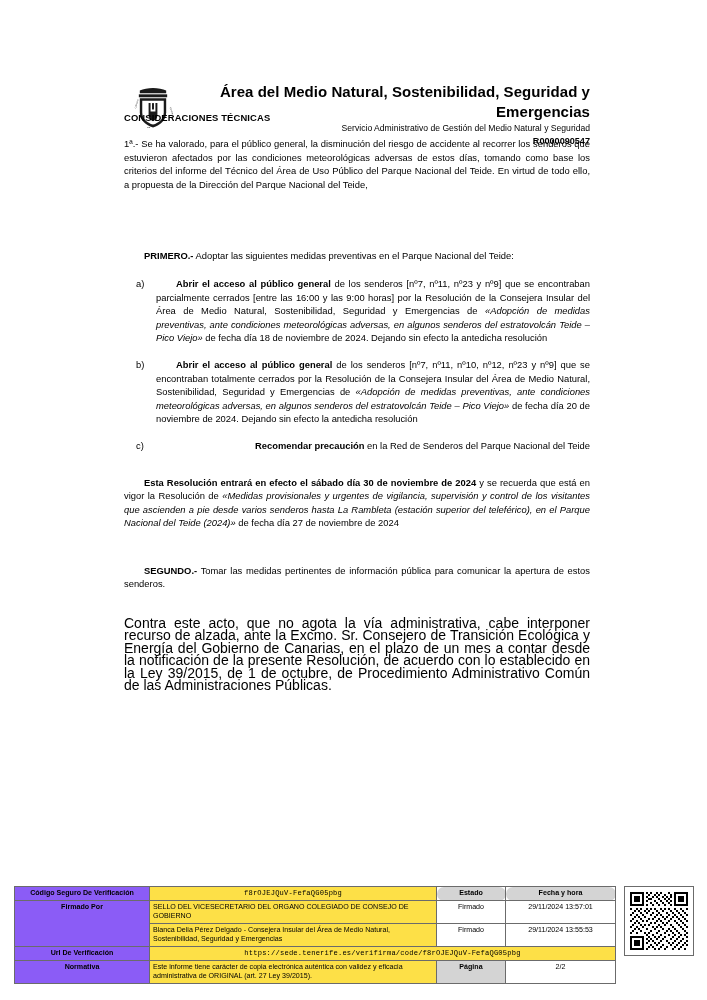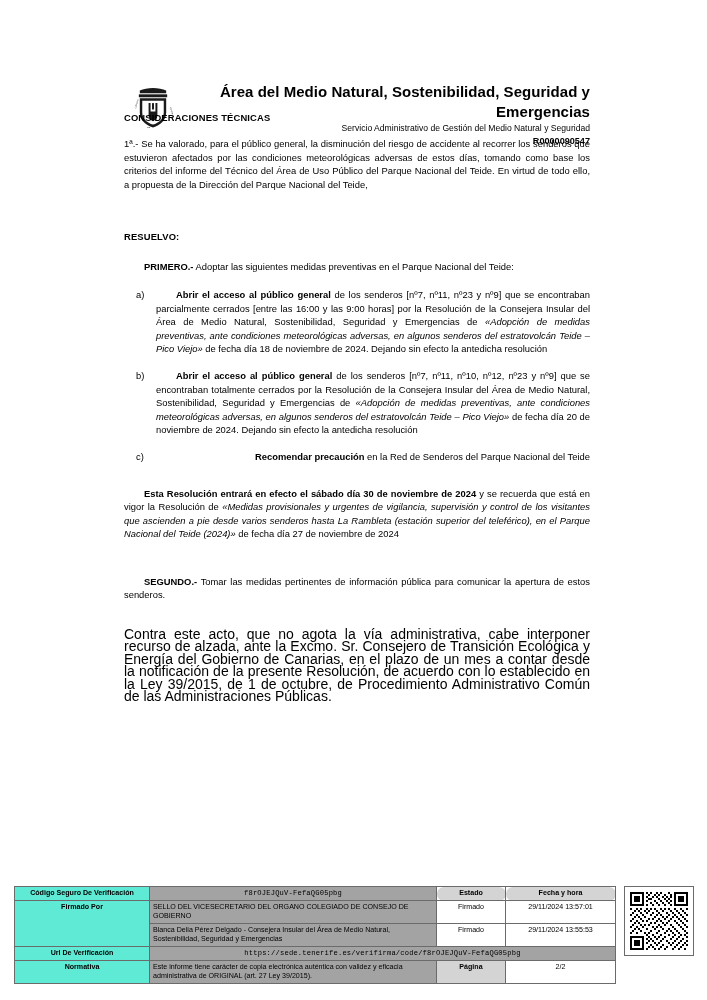--- a/index.html
+++ b/index.html
@@ -134,28 +134,28 @@
     background: #ffffff;
   }
   table.verif td {
     border: 0.8px solid #6b6b6b;
     font-size: 7.1px;
     line-height: 9px;
     padding: 2px 3px;
     vertical-align: top;
   }
   td.lbl {
-    background: #5eead4;
+    background: #8b5cf6;
     text-align: center;
     font-weight: bold;
     vertical-align: middle;
     width: 128px;
   }
   td.val {
-    background: #a3a3a3;
+    background: #fde047;
     text-align: left;
   }
   td.mono {
     font-family: "Liberation Mono", "DejaVu Sans Mono", monospace;
     font-size: 6.6px;
     text-align: center;
     letter-spacing: 0.2px;
   }
   td.estado {
     text-align: center;
@@ -236,21 +236,20 @@
 <div class="doc">
 
   <div class="sec-title">CONSIDERACIONES TÉCNICAS</div>
 
   <div class="gap-14"></div>
 
   <p class="p">1ª.- Se ha valorado, para el público general, la disminución del riesgo de accidente al recorrer los senderos que estuvieron afectados por las condiciones meteorológicas adversas de estos días, tomando como base los criterios del informe del Técnico del Área de Uso Público del Parque Nacional del Teide. En virtud de todo ello, a propuesta de la Dirección del Parque Nacional del Teide,</p>
 
   <div class="gap-40"></div>
 
-  <div class="sec-title">RESUELVO:</div>
 
   <div class="gap-18"></div>
 
   <p class="p"><span class="b">PRIMERO.-</span><span> Adoptar las siguientes medidas preventivas en el Parque Nacional del Teide:</span></p>
 
   <div class="gap-14"></div>
 
   <div class="list">
 
     <div class="li">

